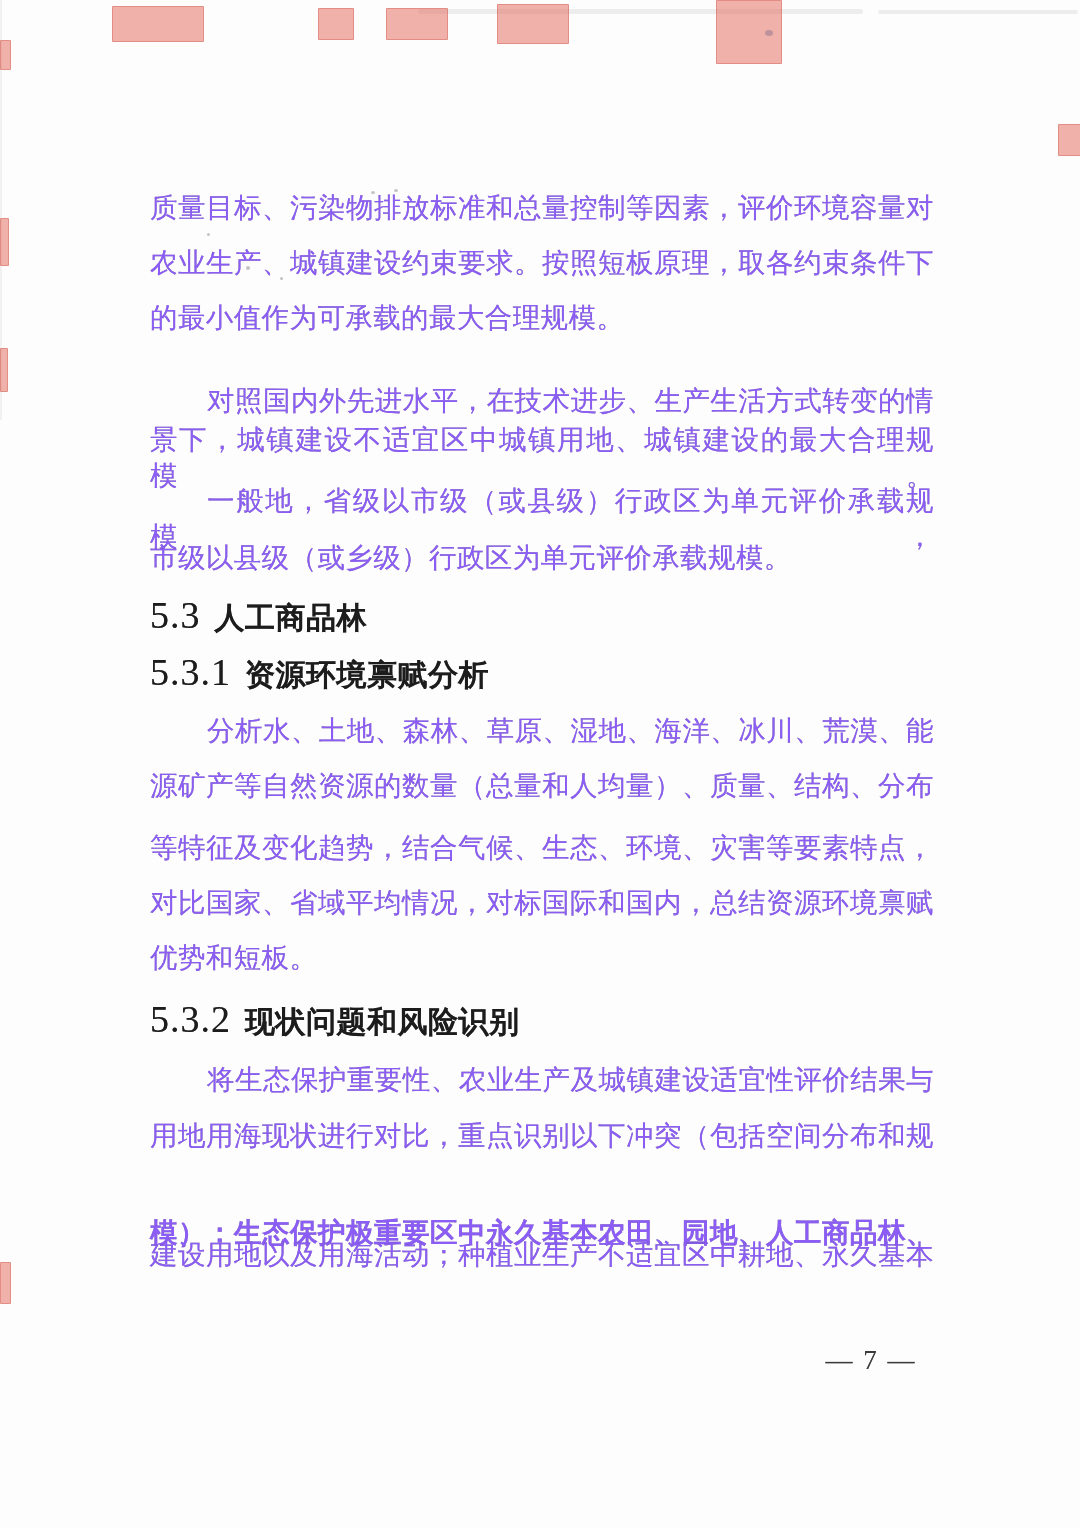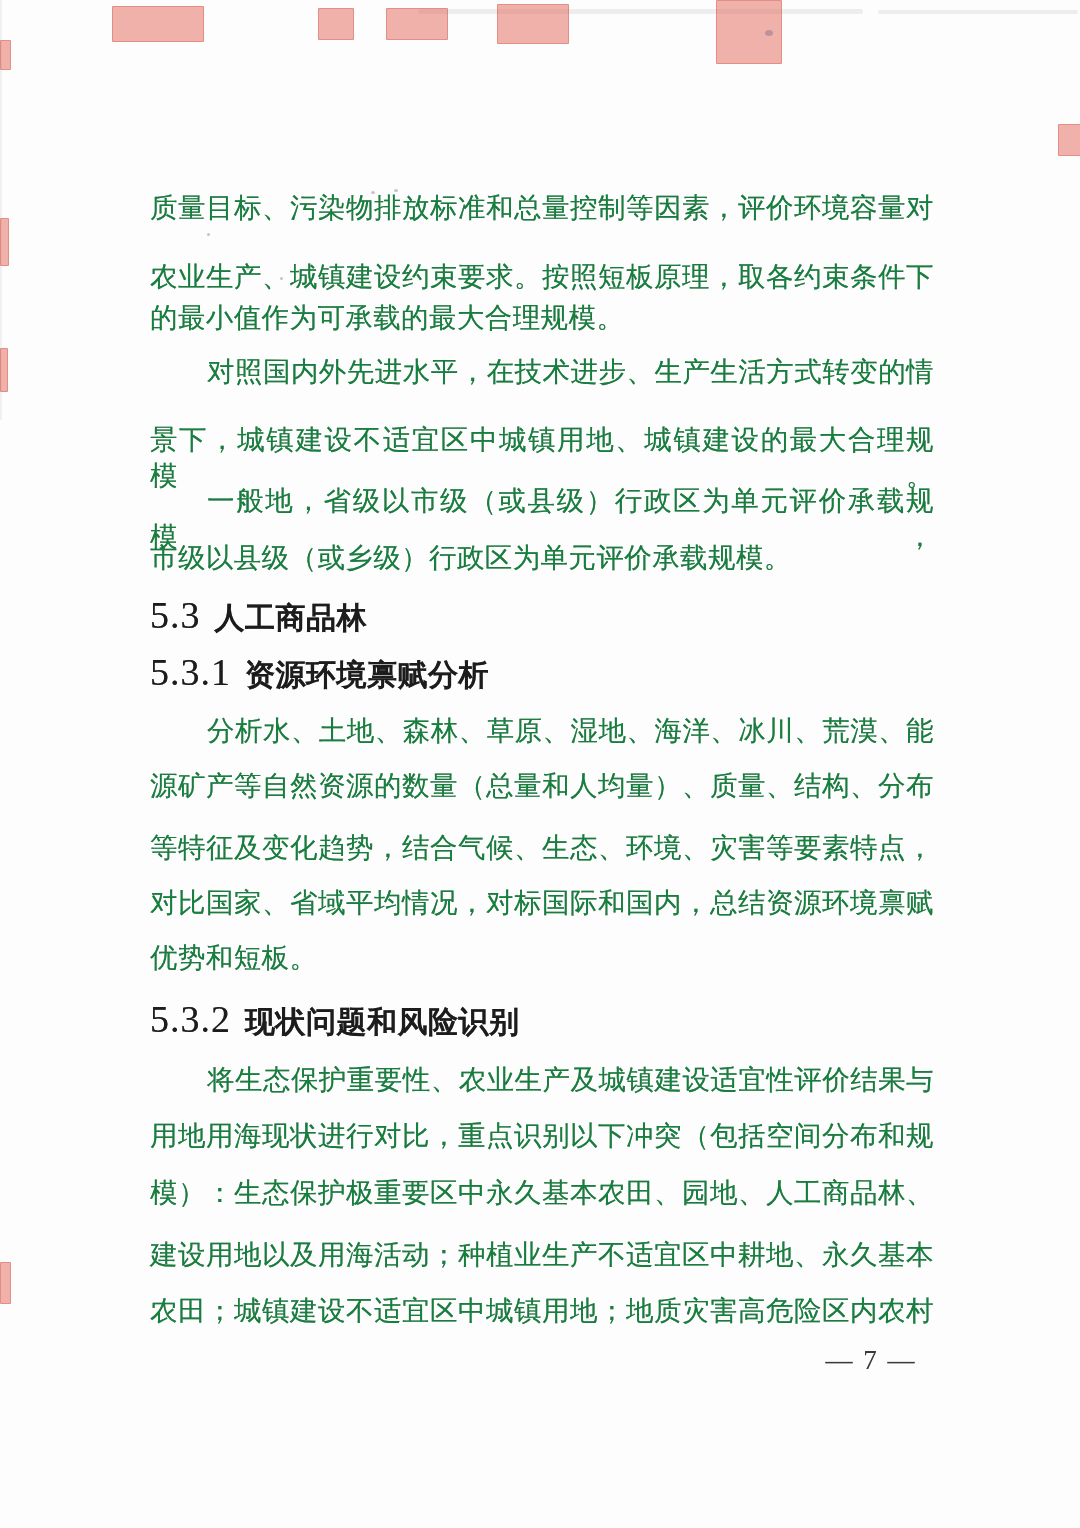--- a/index.html
+++ b/index.html
@@ -9,21 +9,21 @@
     position:relative;
     overflow:hidden;
     font-family:"Liberation Serif","DejaVu Serif",serif;
   }
   .page{position:absolute;inset:0;background:#fdfdfd;}
   
   .tline{
     position:absolute;
     left:150px;width:784px;height:40px;
     font-size:27.5px;line-height:36px;
-    color:#15803d;
+    color:#8b5cf6;
     letter-spacing:.4px;
     white-space:normal;
     text-shadow:0 0 .5px rgba(70,70,70,.55);
   }
   .just{text-align:justify;text-align-last:justify;}
   .ind{text-indent:57px;}
   .heading{
     position:absolute;left:150px;width:784px;height:42px;
     color:#1c1c1c;
     font-family:"Liberation Sans","DejaVu Sans",sans-serif;
@@ -75,24 +75,24 @@
   <div class="mark red" style="left:1058px;top:124px;width:22px;height:30px;"></div>
 
   <div class="mark dot" style="left:371px;top:191px;width:4px;height:3px;"></div>
   <div class="mark dot" style="left:394px;top:189px;width:4px;height:3px;"></div>
   <div class="mark dot" style="left:246px;top:266px;width:4px;height:4px;"></div>
   <div class="mark dot" style="left:280px;top:277px;width:3px;height:3px;"></div>
   <div class="mark dot" style="left:207px;top:233px;width:3px;height:3px;"></div>
   <div class="mark dot" style="left:765px;top:30px;width:8px;height:6px;background:rgba(128,108,142,.45);"></div>
 
   <div class="tline just" style="top:190px;">质量目标、污染物排放标准和总量控制等因素，评价环境容量对</div>
-  <div class="tline just" style="top:259px;font-family:Liberation Serif, serif;">农业生产、城镇建设约束要求。按照短板原理，取各约束条件下</div>
+  <div class="tline just" style="top:245px;font-family:Liberation Serif, serif;">农业生产、城镇建设约束要求。按照短板原理，取各约束条件下</div>
   <div class="tline" style="top:300px;">的最小值作为可承载的最大合理规模。</div>
 
-  <div class="tline just ind" style="top:356px;font-family:Liberation Mono, monospace;">对照国内外先进水平，在技术进步、生产生活方式转变的情</div>
+  <div class="tline just ind" style="top:383px;">对照国内外先进水平，在技术进步、生产生活方式转变的情</div>
   <div class="tline just" style="top:422px;">景下，城镇建设不适宜区中城镇用地、城镇建设的最大合理规模。</div>
 
   <div class="tline just ind" style="top:483px;">一般地，省级以市级（或县级）行政区为单元评价承载规模，</div>
   <div class="tline" style="top:540px;">市级以县级（或乡级）行政区为单元评价承载规模。</div>
 
   <div class="heading" style="top:596px;">
     <span class="hnum">5.3</span><span>人工商品林</span>
   </div>
 
   <div class="heading" style="top:653px;">
@@ -104,19 +104,18 @@
   <div class="tline just" style="top:830px;">等特征及变化趋势，结合气候、生态、环境、灾害等要素特点，</div>
   <div class="tline just" style="top:885px;">对比国家、省域平均情况，对标国际和国内，总结资源环境禀赋</div>
   <div class="tline" style="top:940px;">优势和短板。</div>
 
   <div class="heading" style="top:1000px;">
     <span class="hnum">5.3.2</span><span>现状问题和风险识别</span>
   </div>
 
   <div class="tline just ind" style="top:1062px;">将生态保护重要性、农业生产及城镇建设适宜性评价结果与</div>
   <div class="tline just" style="top:1118px;">用地用海现状进行对比，重点识别以下冲突（包括空间分布和规</div>
-  <div class="tline just" style="top:1175px;">模）：生态保护极重要区中永久基本农田、园地、人工商品林、</div>
+  <div class="tline just" style="top:1215px;font-weight:bold;">模）：生态保护极重要区中永久基本农田、园地、人工商品林、</div>
   <div class="tline just" style="top:1237px;">建设用地以及用海活动；种植业生产不适宜区中耕地、永久基本</div>
-  <div class="tline just" style="top:1293px;">农田；城镇建设不适宜区中城镇用地；地质灾害高危险区内农村</div>
 
   <div class="pagenum">— 7 —</div>
 
 </div>
 
 </body></html>

